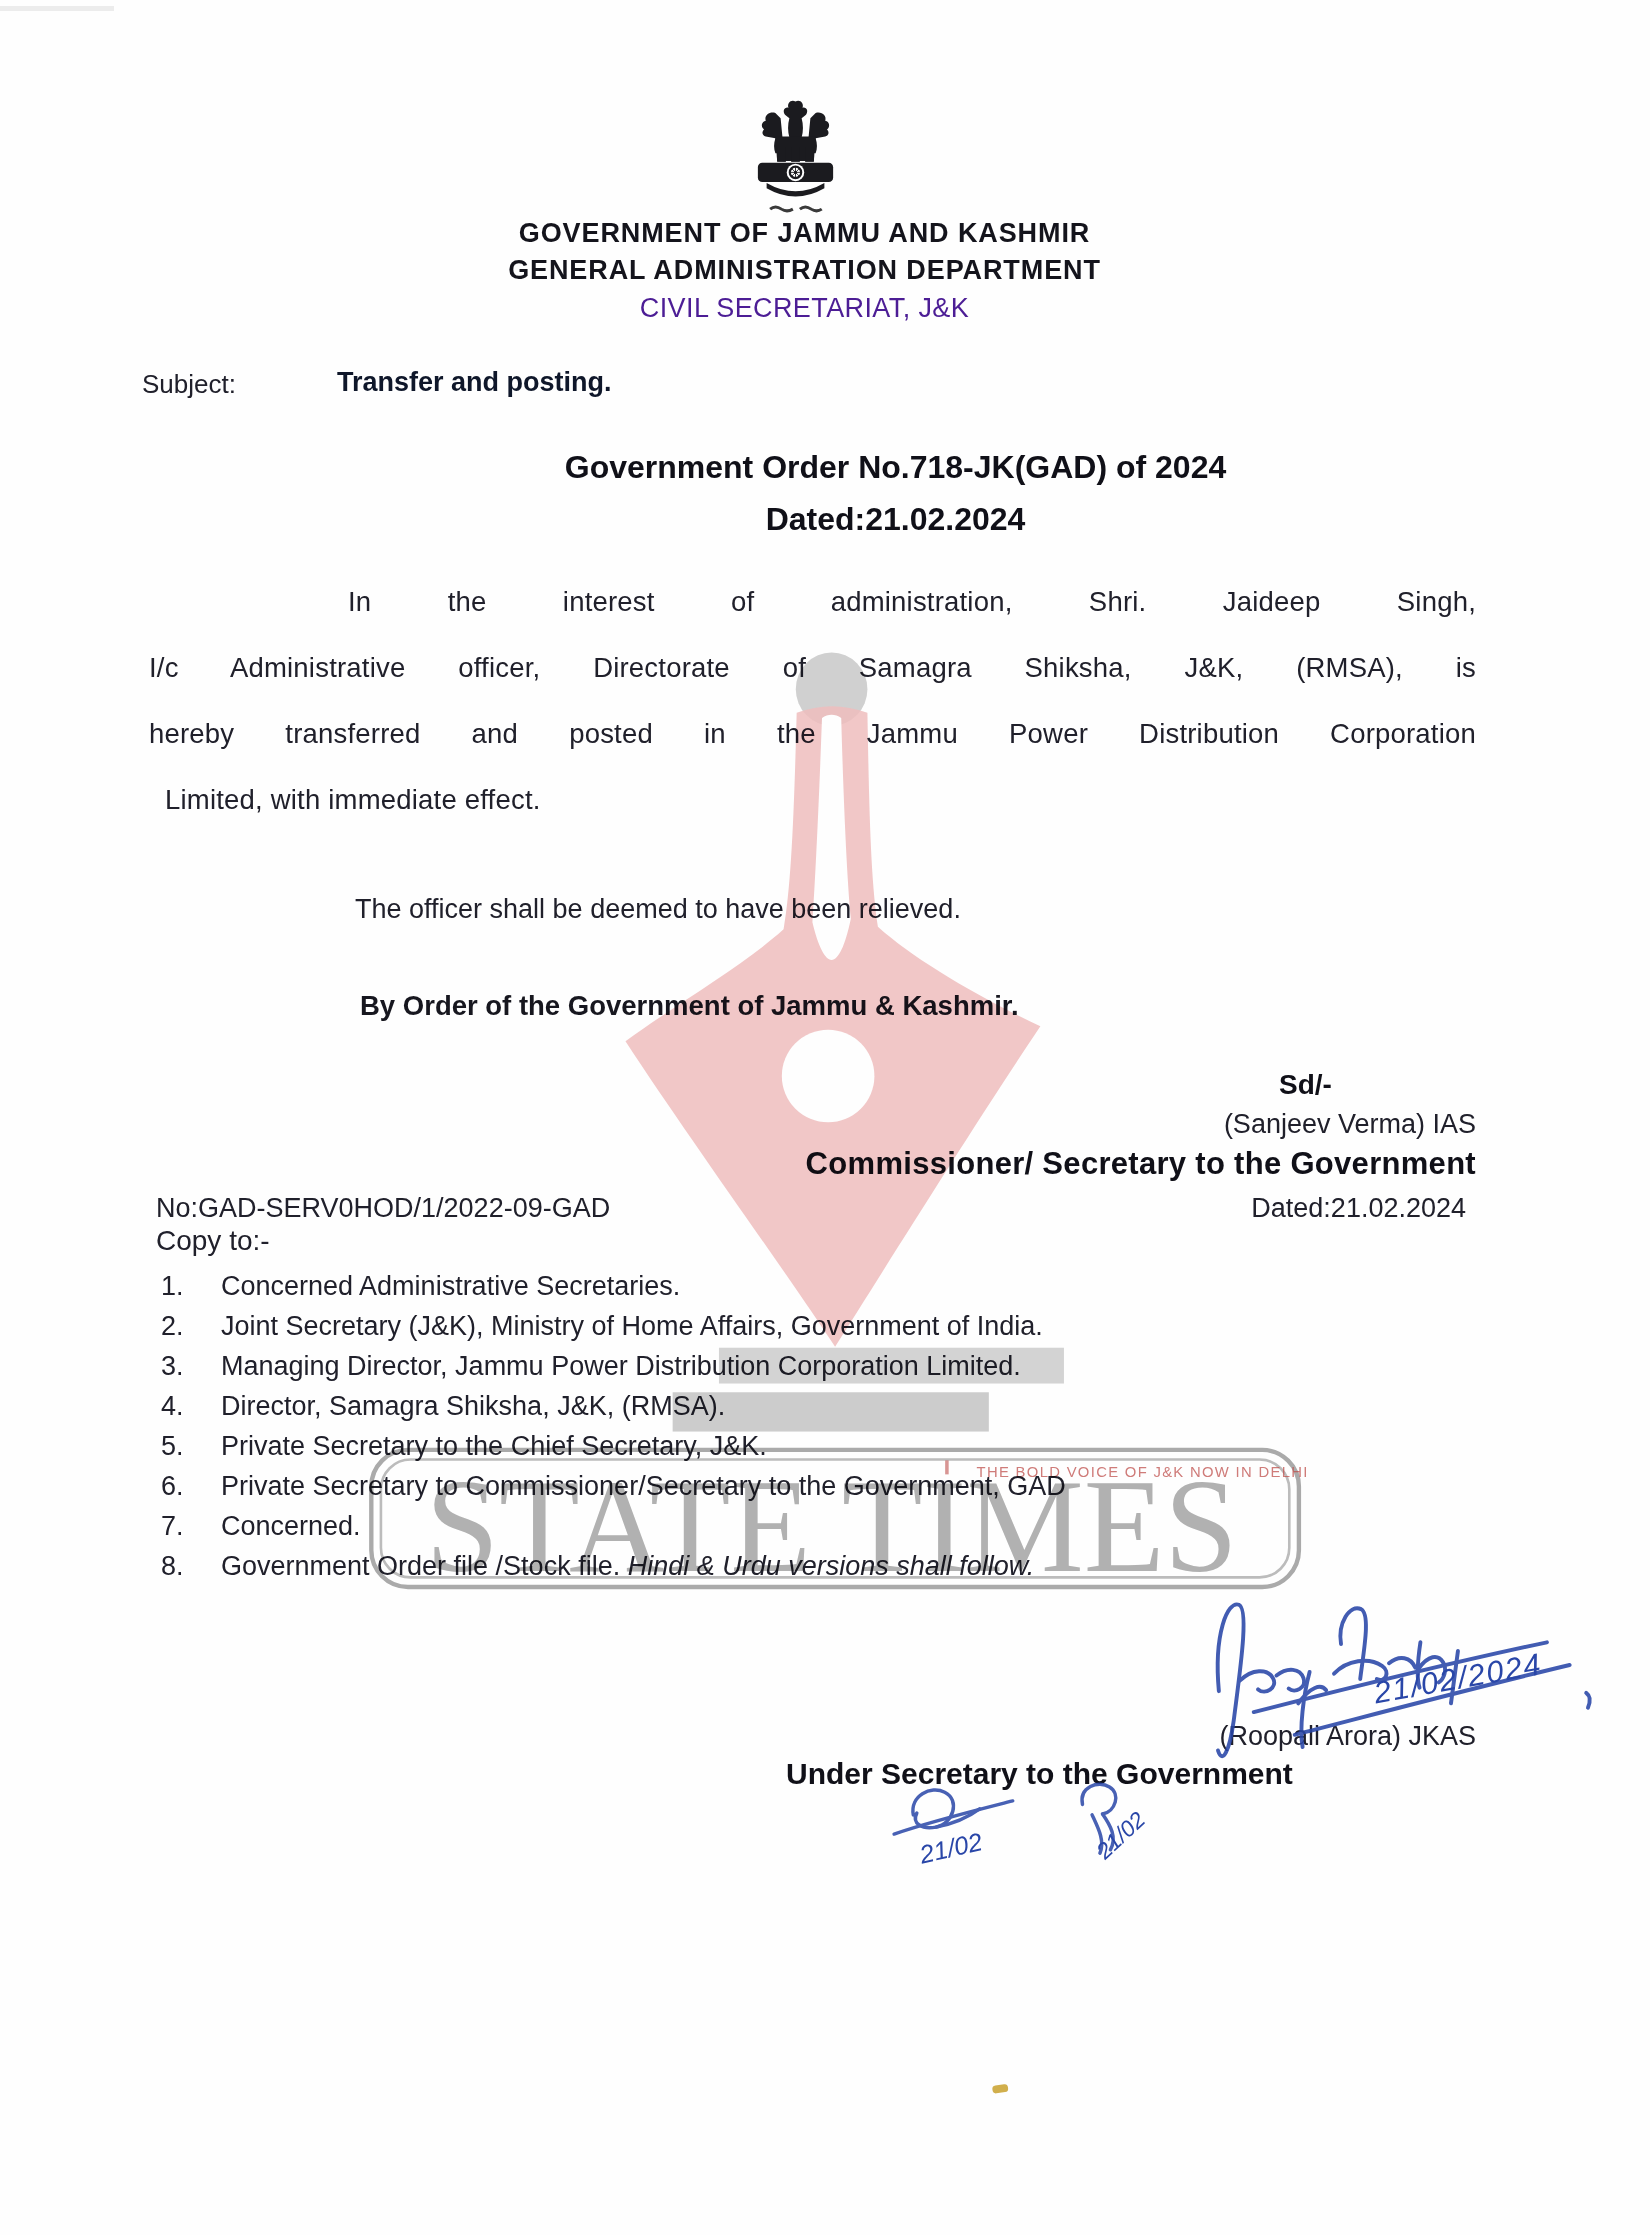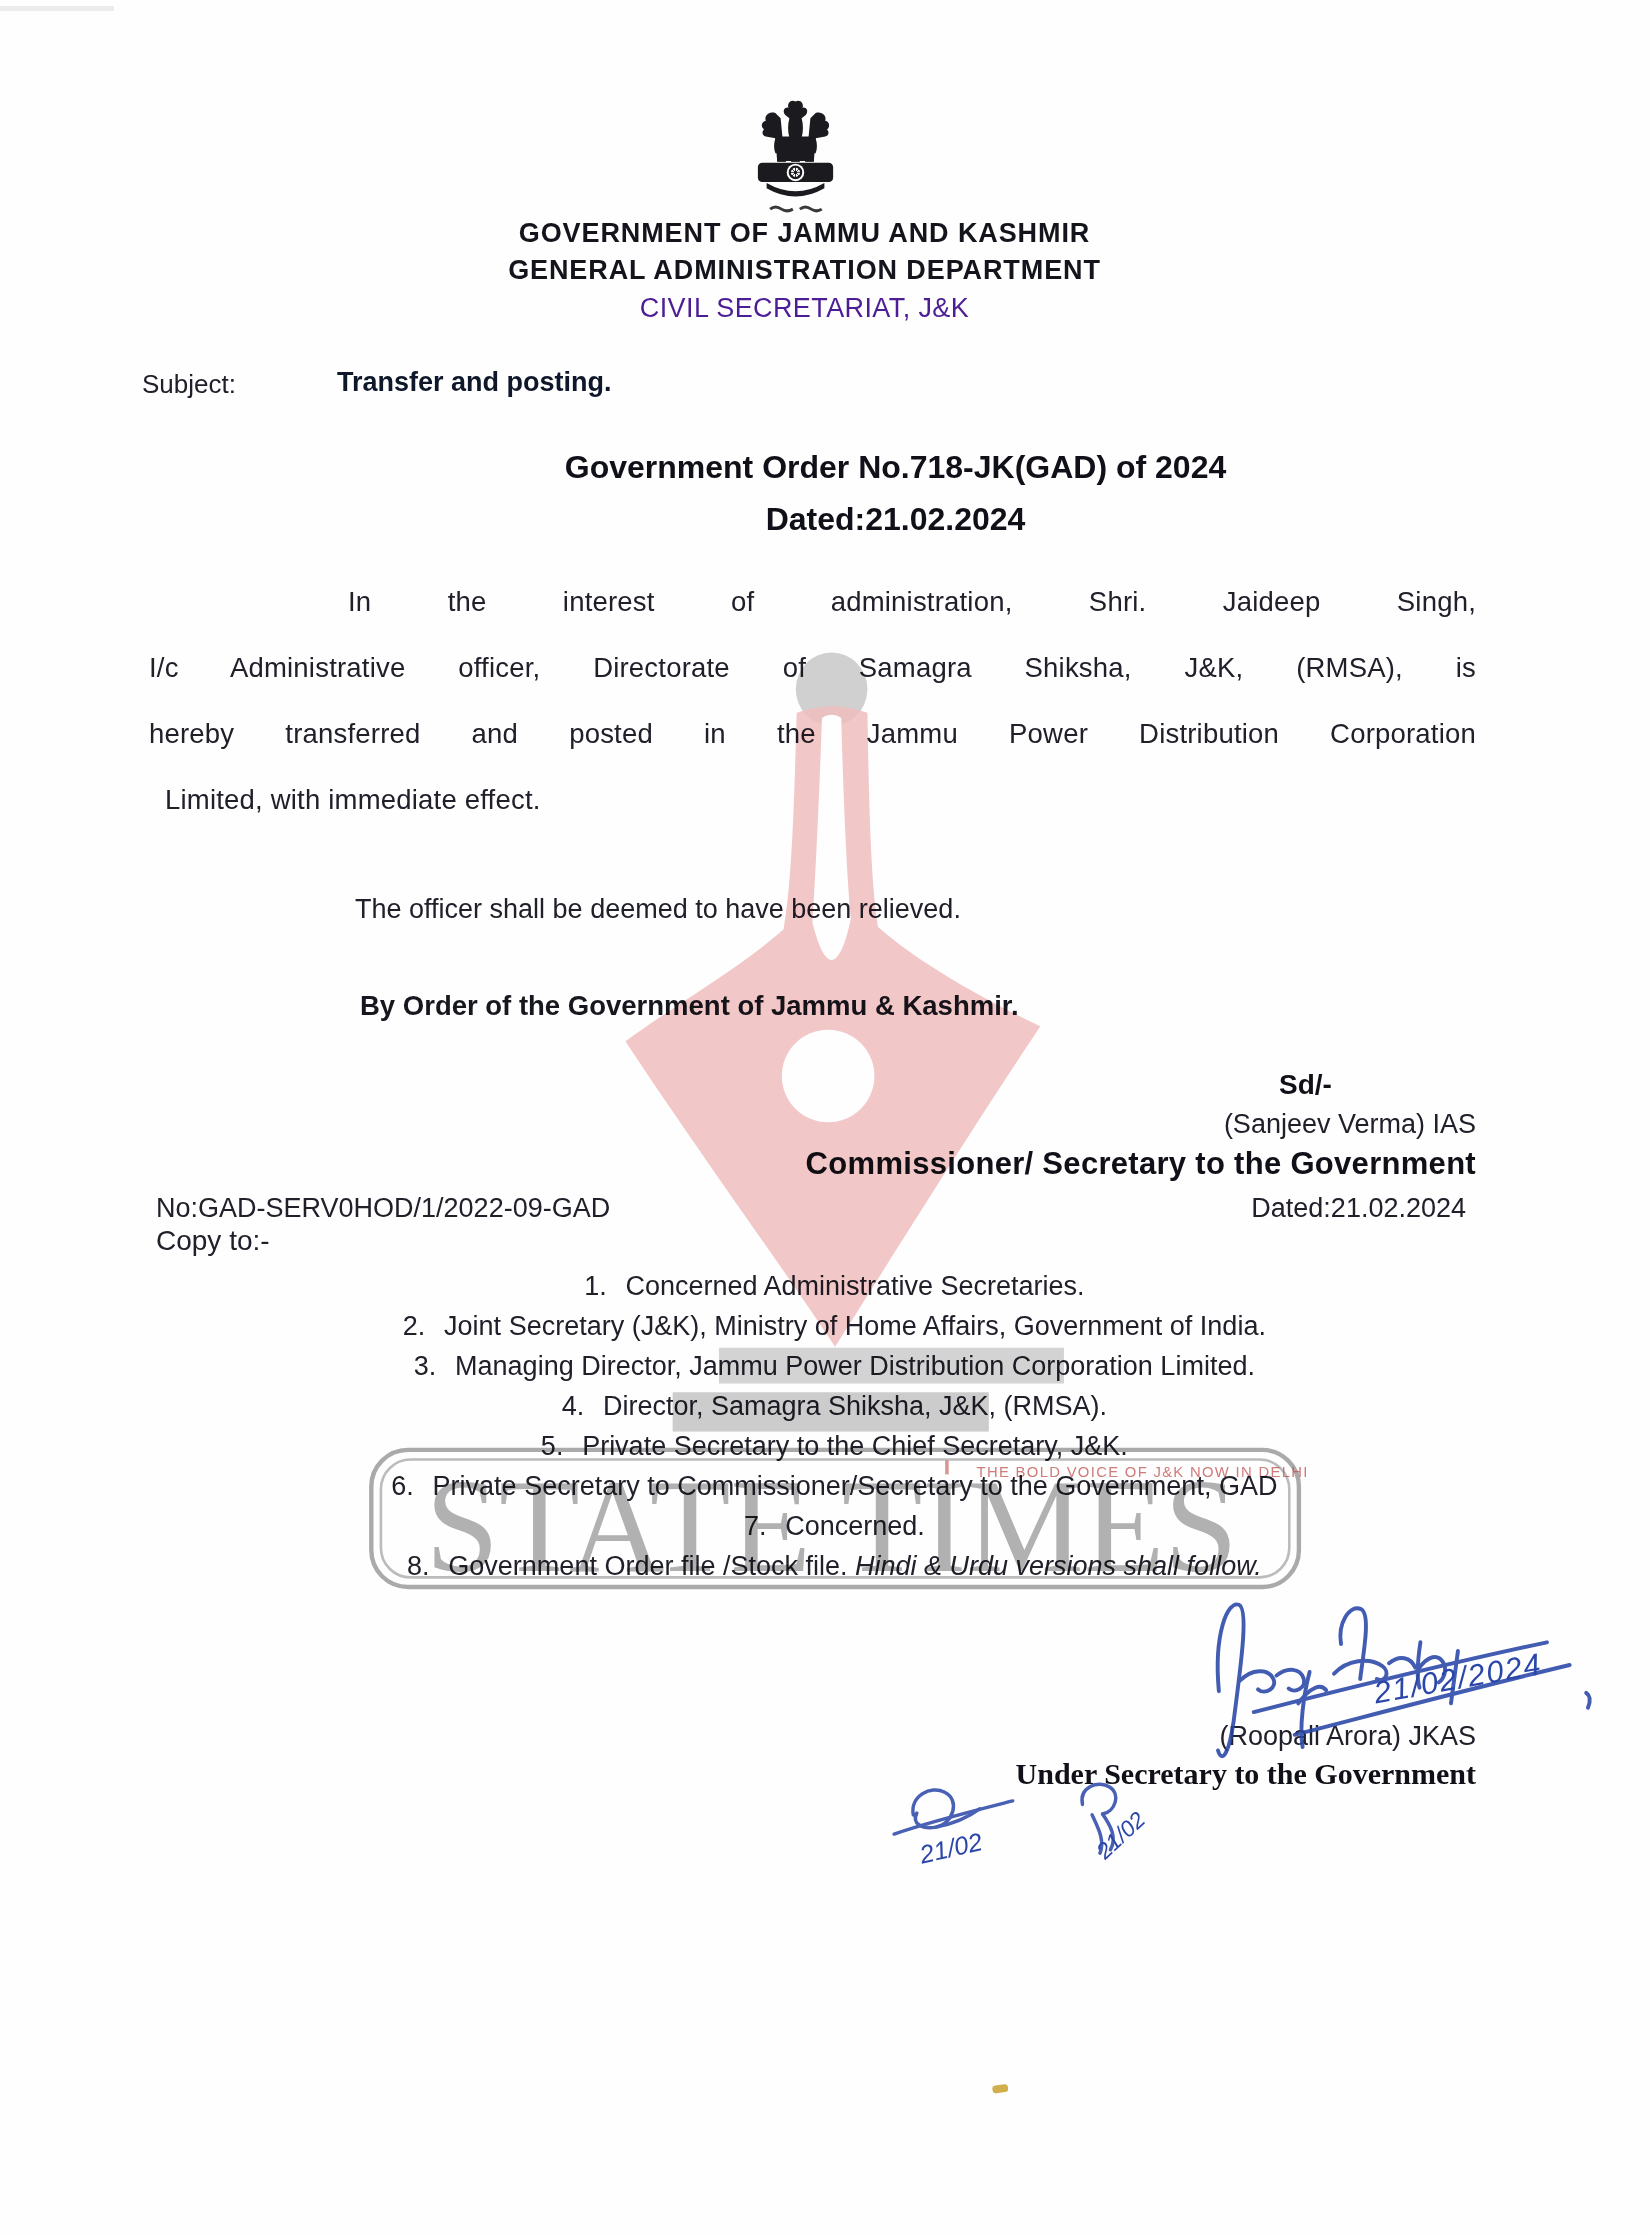--- a/index.html
+++ b/index.html
@@ -31,26 +31,26 @@
   .para2{left:355px;top:894px;font-size:27px;}
   .by-order{left:360px;top:990px;font-size:27.5px;font-weight:bold;color:#17171f;}
   
   .sd{left:1279px;top:1069px;font-size:28px;font-weight:bold;color:#101018;}
   .sig-name{left:873px;width:603px;top:1109px;text-align:right;font-size:27px;}
   .sig-desig{left:524px;width:952px;top:1146px;text-align:right;font-size:31px;font-weight:bold;letter-spacing:0.3px;color:#101018;}
   .ref-no{left:156px;top:1193px;font-size:27px;}
   .ref-date{left:961px;width:505px;top:1193px;text-align:right;font-size:27px;}
   .copy-label{left:156px;top:1225px;font-size:28px;}
   .copy-list{left:161px;top:1266px;width:1328px;font-size:27px;line-height:40px;}
-  .copy-row{white-space:nowrap;text-align:center;}
+  .copy-row{white-space:nowrap;}
   .copy-num{display:inline-block;width:60px;}
   .copy-italic{font-style:italic;}
   
   .end-name{left:873px;width:603px;top:1721px;text-align:right;font-size:27px;}
-  .end-desig{left:786px;width:690px;top:1757px;text-align:right;font-size:30px;font-weight:bold;color:#101018;font-family:Liberation Serif, serif;}
+  .end-desig{left:786px;width:690px;top:1757px;font-size:30px;font-weight:bold;color:#101018;}
   
   .wm{left:0;top:0;mix-blend-mode:multiply;pointer-events:none;z-index:7;}
   .scan-streak{left:0;top:6.1px;width:114px;height:5.2px;background:#ececec;}
 </style>
 </head>
 <body>
 
 <div class="page">
 
   <div class="abs scan-streak"></div>

